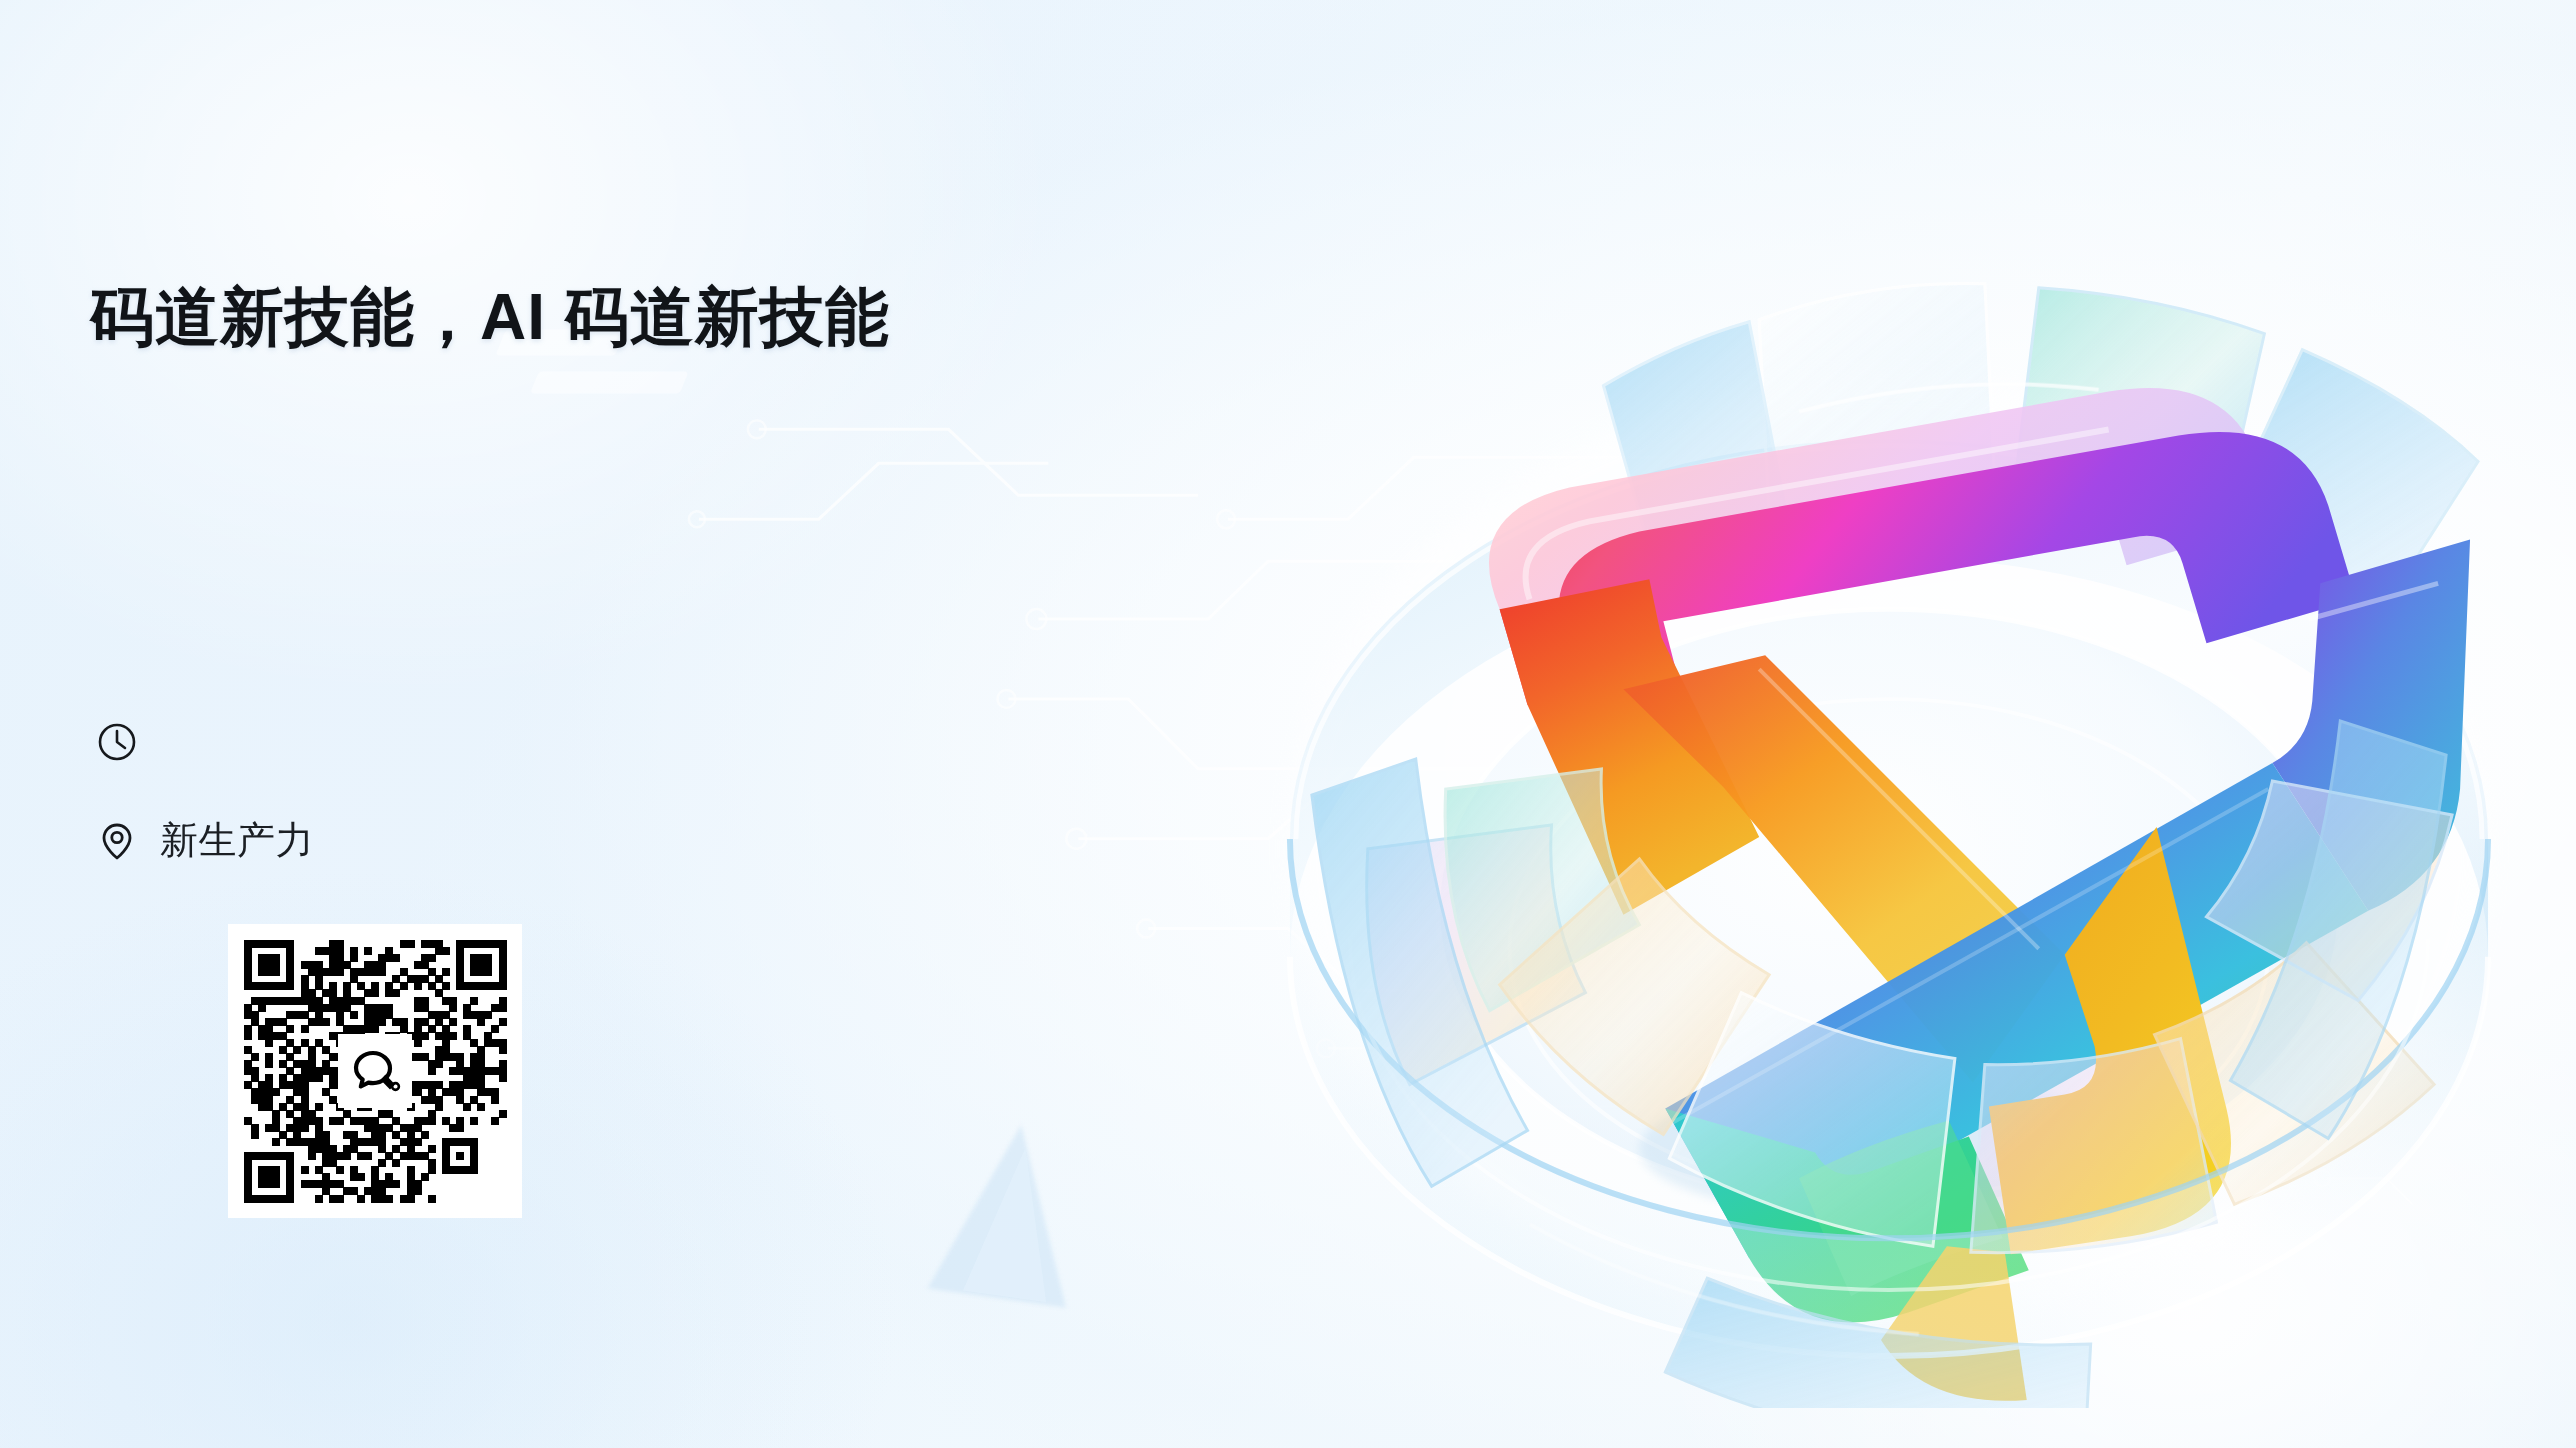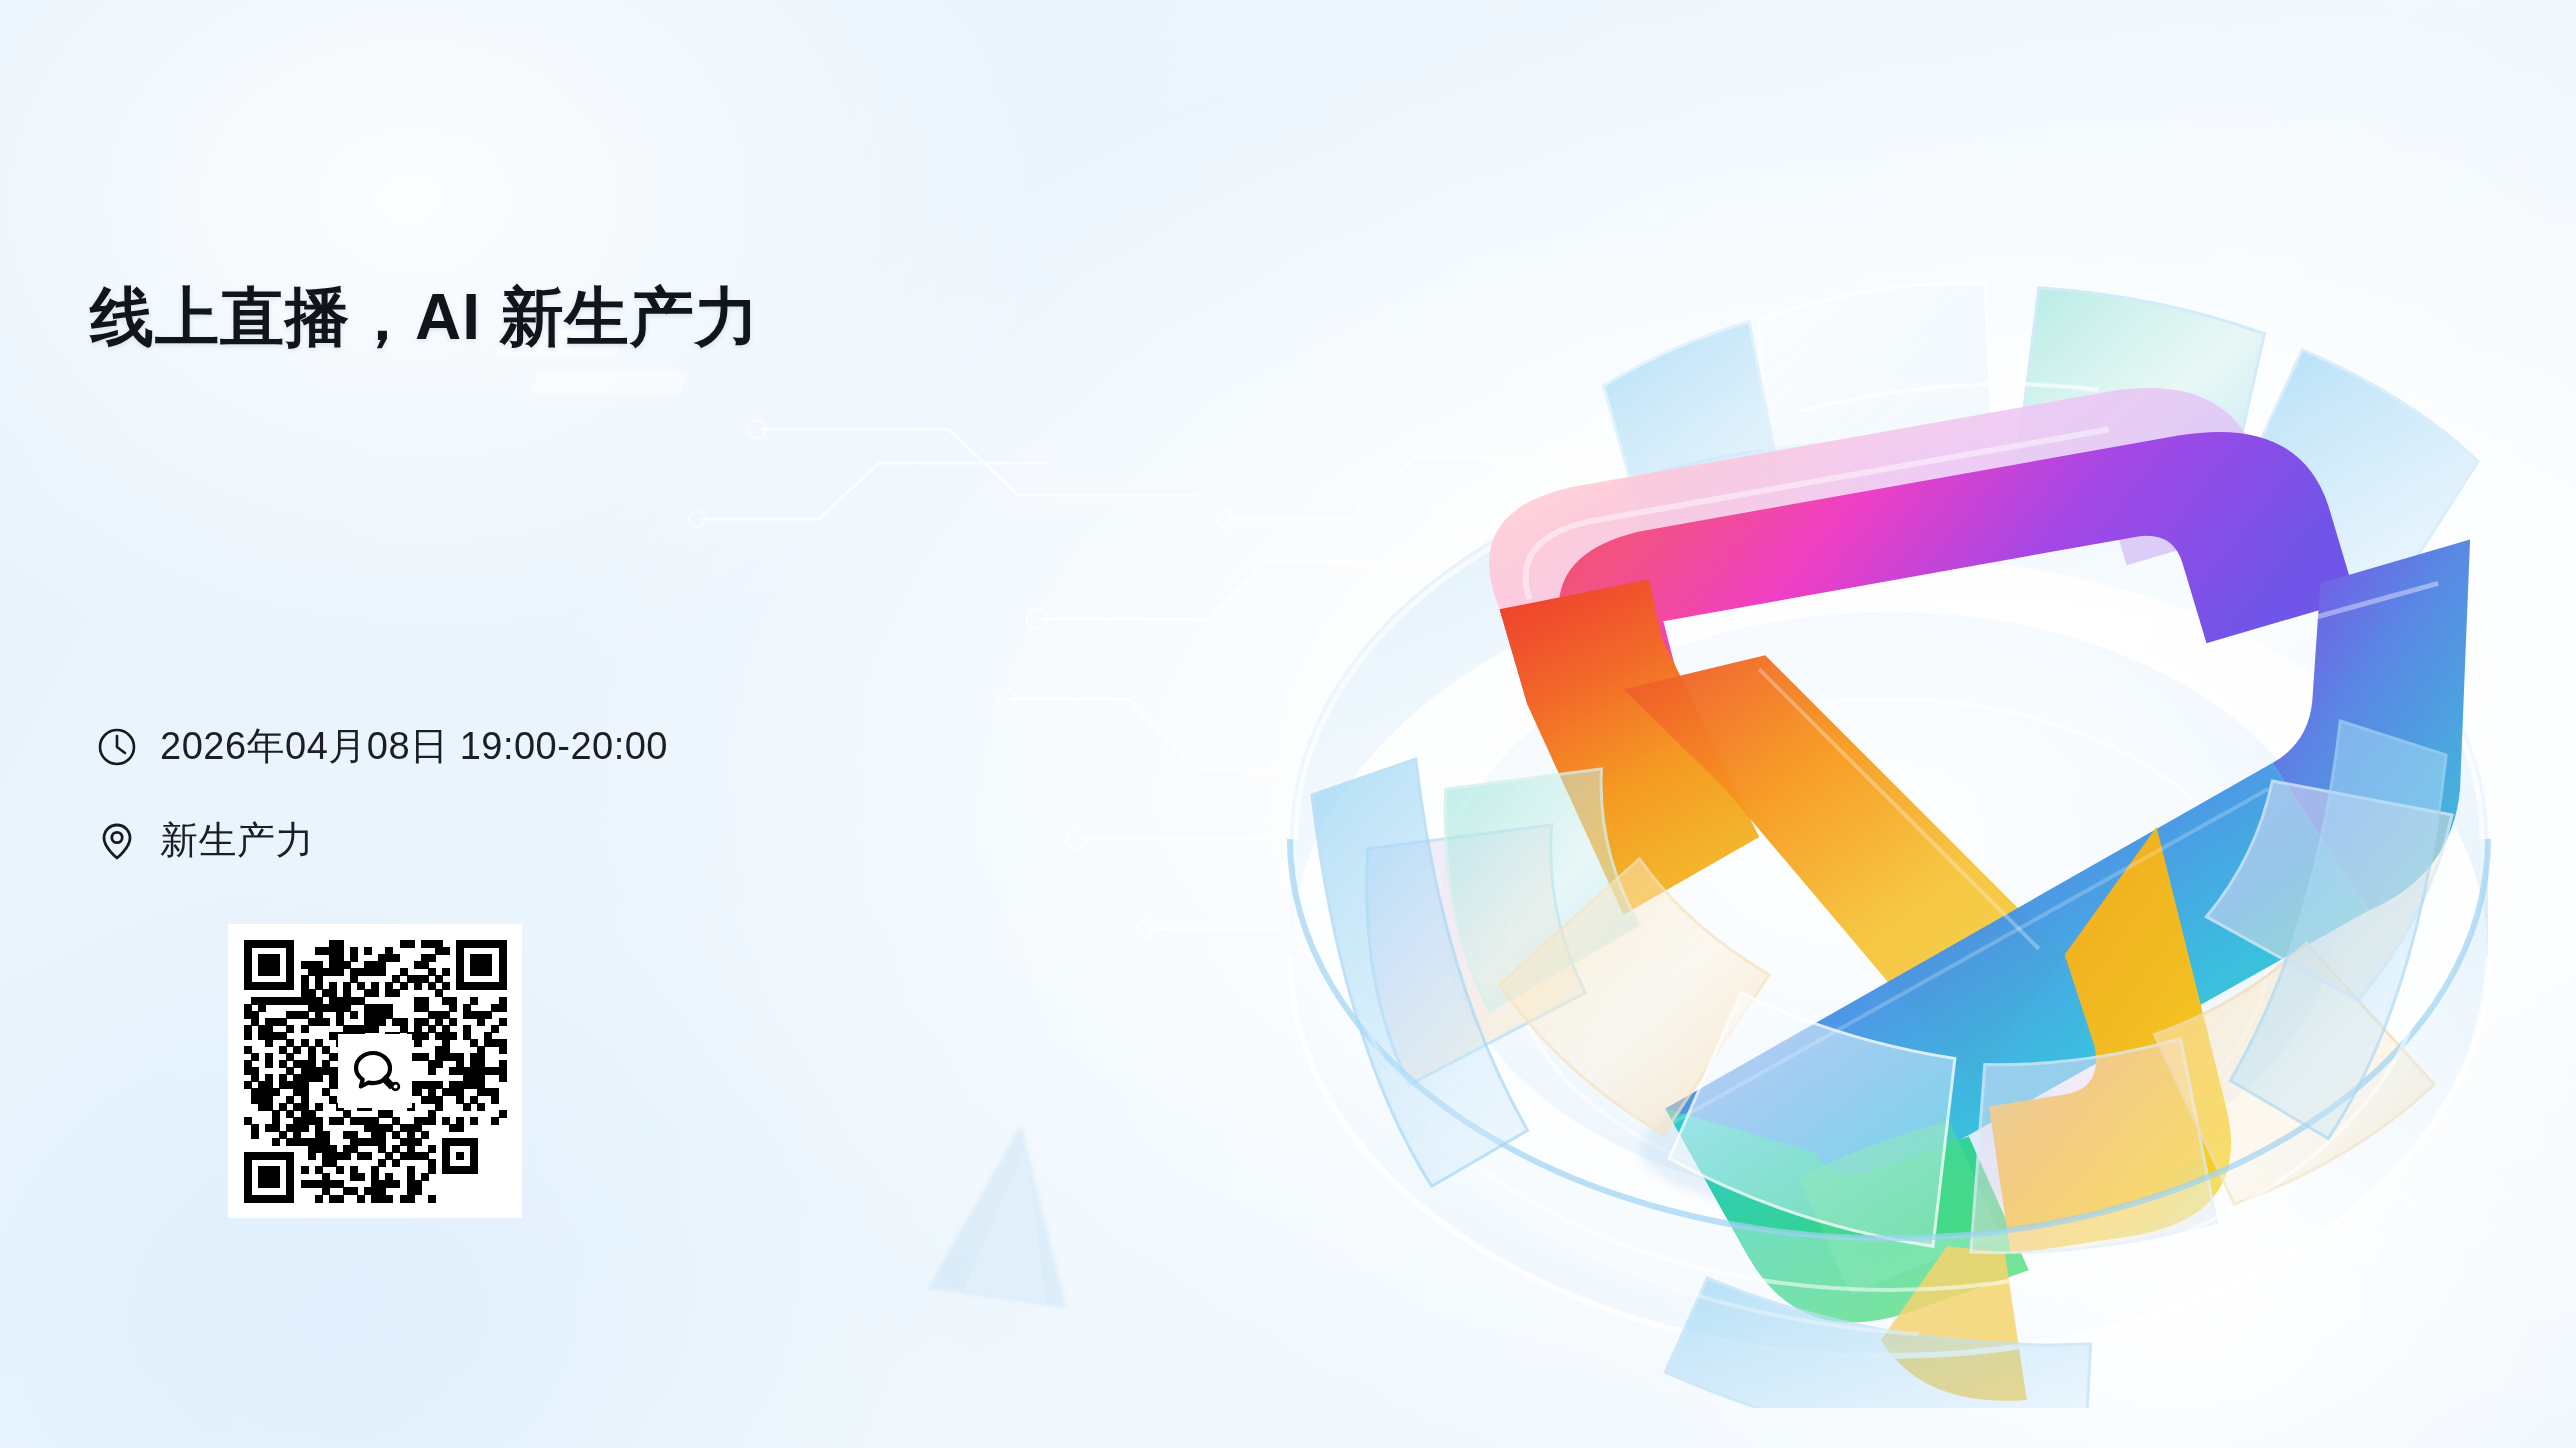--- a/index.html
+++ b/index.html
@@ -399,30 +399,29 @@
 
       <g fill="none" stroke="#ffffff" opacity=".7">
         <path d="M600 262 q150 -40 300 -22" stroke-width="4"></path>
         <path d="M330 1076 q170 96 390 110" stroke-width="4" opacity=".5"></path>
       </g>
     </svg>
   </div>
 
   <div class="content">
 
-    <div class="headline">线上直播，AI 新生产力</div>
+    <div class="headline">码道新技能，AI 码道新技能</div>
 
     <div class="meta-row time">
       <span class="icon">
         <svg width="42" height="42" viewBox="0 0 42 42">
           <circle cx="21" cy="21" r="17" fill="none" stroke="#16191d" stroke-width="2.6"></circle>
           <path d="M21 10 V21 L29 27" fill="none" stroke="#16191d" stroke-width="2.6" stroke-linecap="round" stroke-linejoin="round"></path>
         </svg>
       </span>
-      <span class="label">2026年04月08日  19:00-20:00</span>
     </div>
 
     <div class="meta-row place">
       <span class="icon">
         <svg width="42" height="42" viewBox="0 0 42 42">
           <path d="M21 5 C13.8 5 8 10.8 8 18 C8 27.5 21 38 21 38 C21 38 34 27.5 34 18 C34 10.8 28.2 5 21 5 Z" fill="none" stroke="#16191d" stroke-width="2.8" stroke-linejoin="round"></path>
           <circle cx="21" cy="17.5" r="5.2" fill="none" stroke="#16191d" stroke-width="2.8"></circle>
         </svg>
       </span>
       <span class="label">新生产力</span>

